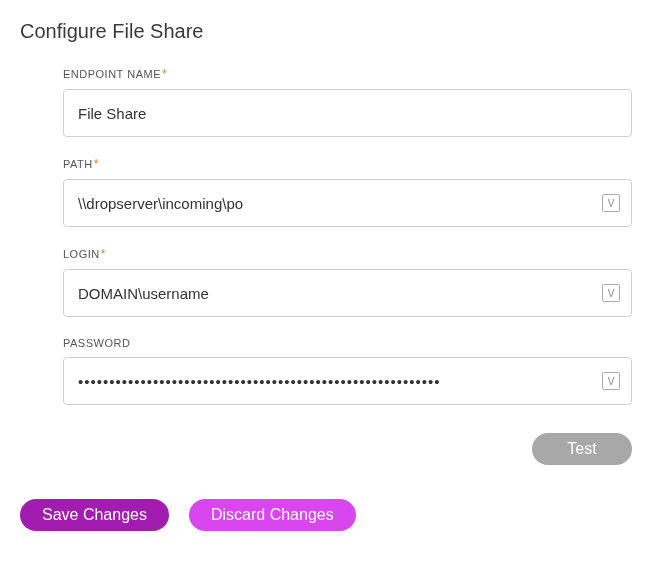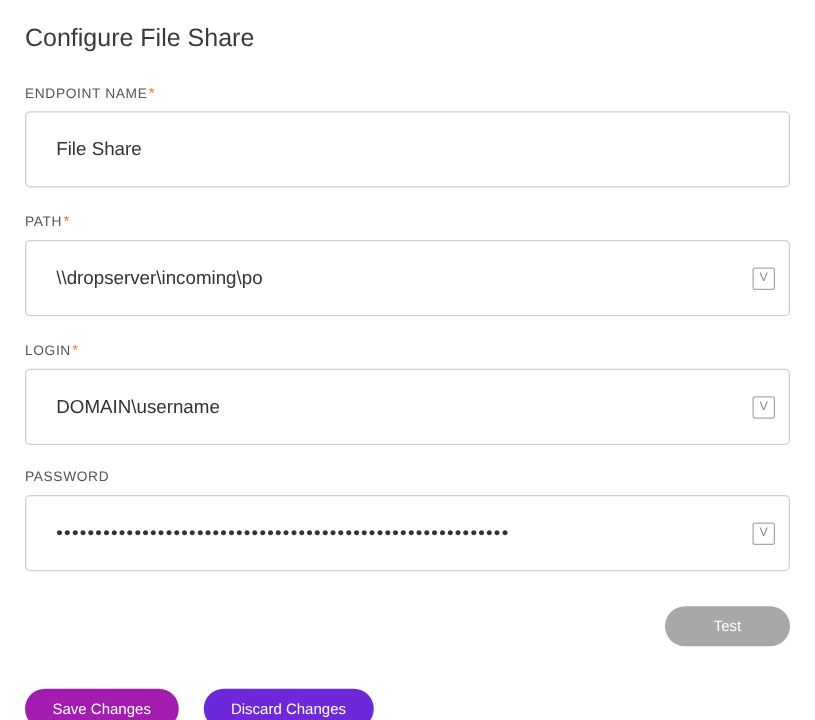--- a/index.html
+++ b/index.html
@@ -16,41 +16,42 @@
       color: #333;
     }
     .page-title {
       font-size: 20px;
       font-weight: 400;
       color: #3a3a3a;
       margin-bottom: 24px;
     }
     .field-group {
       margin-bottom: 20px;
+      margin-left: 43px;
     }
     .field-label {
       font-size: 11px;
       letter-spacing: 0.5px;
       color: #555;
       text-transform: uppercase;
       display: block;
       margin-bottom: 8px;
     }
     .required-asterisk {
       color: #e67e22;
       font-size: 12px;
       margin-left: 1px;
     }
     .input-wrap {
       position: relative;
     }
     .text-input {
       width: 100%;
-      height: 61px;
-      padding: 0 24px;
+      height: 48px;
+      padding: 0 14px;
       border: 1px solid #d0d0d0;
       border-radius: 4px;
       font-size: 15px;
       color: #333;
       background: #fff;
       font-family: inherit;
     }
     .password-input {
       letter-spacing: 1px;
     }
@@ -75,33 +76,33 @@
       display: flex;
       justify-content: flex-end;
       margin-top: 28px;
       margin-bottom: 34px;
     }
     .btn {
       border: none;
       border-radius: 18px;
       height: 32px;
       padding: 0 22px;
-      font-size: 12px;
+      font-size: 16px;
       font-family: inherit;
       cursor: pointer;
       color: #fff;
       display: inline-flex;
       align-items: center;
       justify-content: center;
     }
     .btn-gray {
       background: #a8a8a8;
     }
     .btn-gray-dark {
-      background: #6d28d9;
+      background: #d946ef;
     }
     .btn-orange {
       background: #a21caf;
     }
     .action-row {
       display: flex;
       gap: 20px;
     }
   </style>
 </head>

